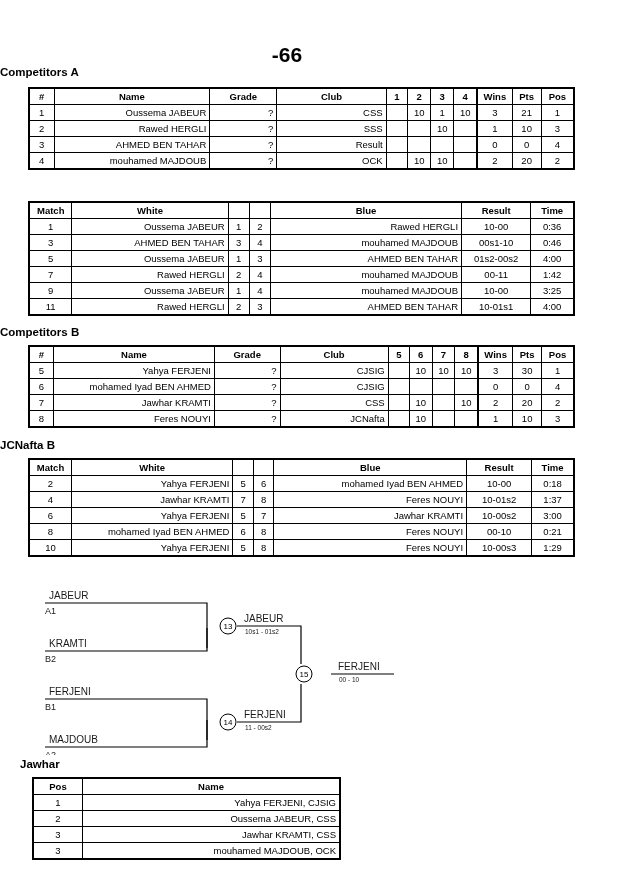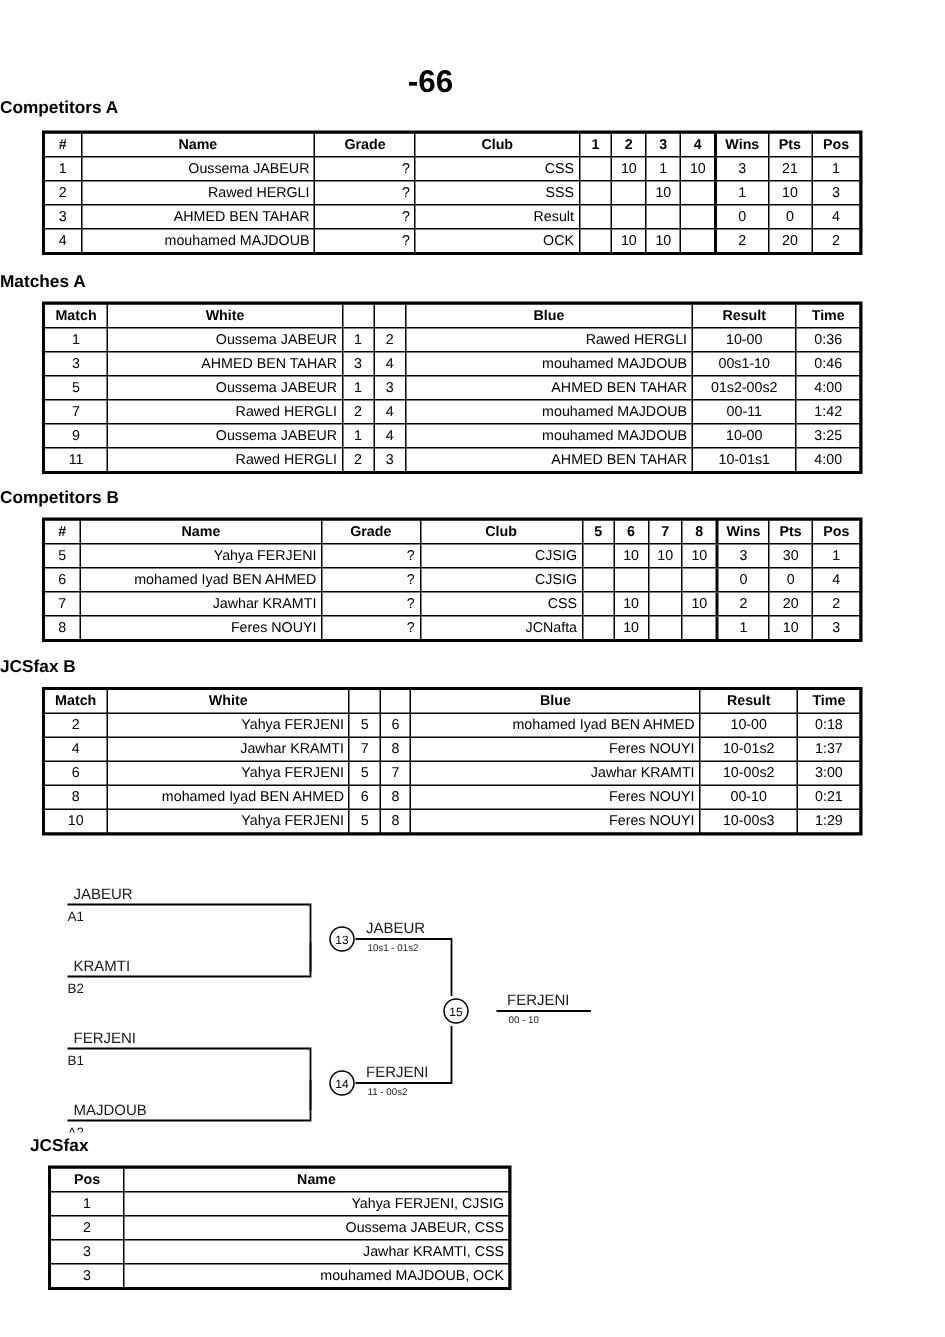--- a/index.html
+++ b/index.html
@@ -163,21 +163,20 @@
           <td class="col-s c">10</td>
           <td class="col-s c">10</td>
           <td class="col-s c"></td>
           <td class="col-wins c heavy-l">2</td>
           <td class="col-pts c">20</td>
           <td class="col-pos c">2</td>
         </tr>
       </tbody>
   </table>
 
-  <div class="section-title" style="top:182px;">Matches A</div>
   <table class="grid thickbox" id="tbl-matches-a" style="left:29px;top:202px;">
     <thead>
         <tr>
       <th class="m-match c">Match</th>
       <th class="m-white c">White</th>
       <th class="m-n c"></th>
       <th class="m-n c"></th>
       <th class="m-blue c">Blue</th>
       <th class="m-result c">Result</th>
       <th class="m-time c">Time</th>
@@ -307,21 +306,21 @@
           <td class="col-s c">10</td>
           <td class="col-s c"></td>
           <td class="col-s c"></td>
           <td class="col-wins c heavy-l">1</td>
           <td class="col-pts c">10</td>
           <td class="col-pos c">3</td>
         </tr>
       </tbody>
   </table>
 
-  <div class="section-title" style="top:439px;">JCSfax B</div>
+  <div class="section-title" style="top:439px;">JCNafta B</div>
   <table class="grid thickbox" id="tbl-matches-b" style="left:29px;top:459px;">
     <thead>
         <tr>
       <th class="m-match c">Match</th>
       <th class="m-white c">White</th>
       <th class="m-n c"></th>
       <th class="m-n c"></th>
       <th class="m-blue c">Blue</th>
       <th class="m-result c">Result</th>
       <th class="m-time c">Time</th>
@@ -408,21 +407,21 @@
       <text class="bk-score" id="bk-sf1-score" x="229" y="155">11 - 00s2</text>
 
       <path class="bk-line" d="M315,99 L378,99"></path>
       <circle class="bk-circ" cx="288" cy="99" r="8"></circle>
       <text class="bk-node" id="bk-f-node" x="288" y="102" text-anchor="middle">15</text>
       <text class="bk-label" id="bk-f-name" x="322" y="95">FERJENI</text>
       <text class="bk-score" id="bk-f-score" x="323" y="107">00 - 10</text>
     </svg>
   </div>
 
-  <div class="section-title" style="top:758px;width:330px;left:20px;">JCSfax</div>
+  <div class="section-title" style="top:758px;width:330px;left:20px;">Jawhar</div>
   <table class="grid thickbox" id="tbl-results" style="left:33px;top:778px;">
     <thead>
         <tr>
       <th class="r-pos c">Pos</th>
       <th class="r-name c">Name</th>
     </tr>
       </thead>
     <tbody>
         <tr>
           <td class="r-pos c">1</td>

